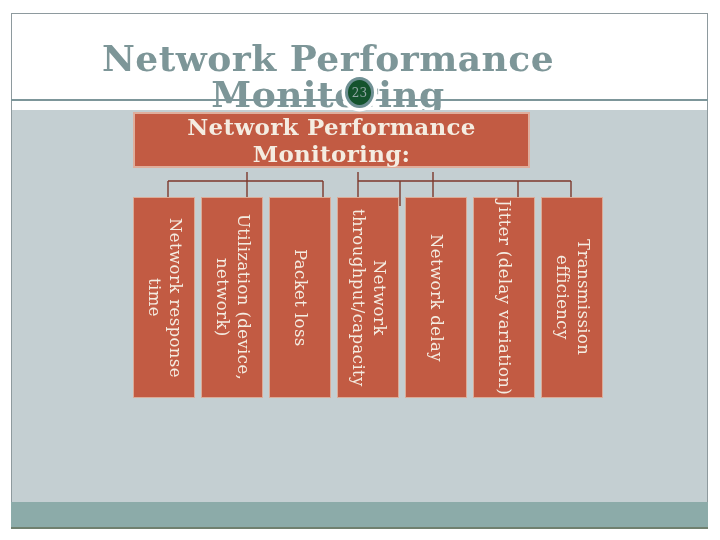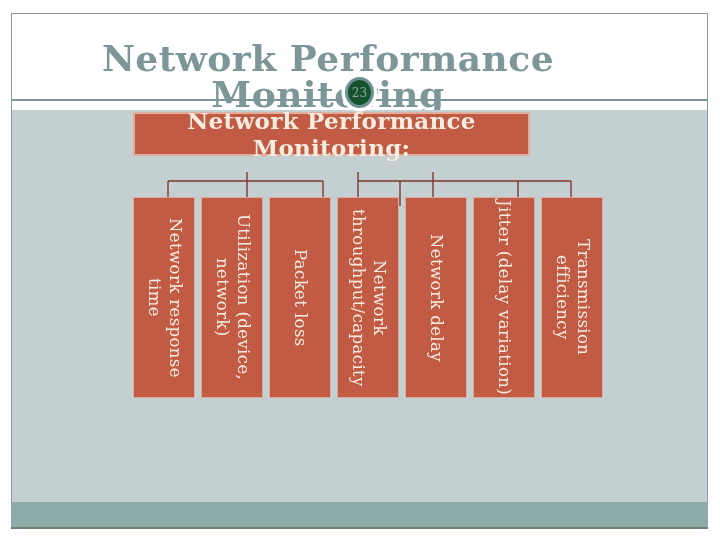--- a/index.html
+++ b/index.html
@@ -27,21 +27,21 @@
   }
   .canvas{
     position:absolute;left:12px;top:110px;width:695px;height:392px;background:#c4cfd2;
   }
   .band{
     position:absolute;left:11px;top:502px;width:697px;height:25px;
     background:#8caba9;border-bottom:2.5px solid #70806f;box-sizing:content-box;
   }
   .connectors{position:absolute;left:0;top:0;width:720px;height:540px;}
   .root-box{
-    position:absolute;left:133px;top:112px;width:397px;height:44px;
+    position:absolute;left:133px;top:112px;width:397px;height:56px;
     background:#c25b43;border:2px solid #dfae9c;box-sizing:border-box;
     display:flex;align-items:center;justify-content:center;
   }
   .root-label{
     color:#f4ece1;font-size:23px;font-weight:bold;line-height:1.18;
     text-align:center;white-space:pre-line;letter-spacing:.3px;
   }
   .child-box{
     position:absolute;top:197px;width:62px;height:201px;
     background:#c25b43;border:1.5px solid #dcab97;box-sizing:border-box;

